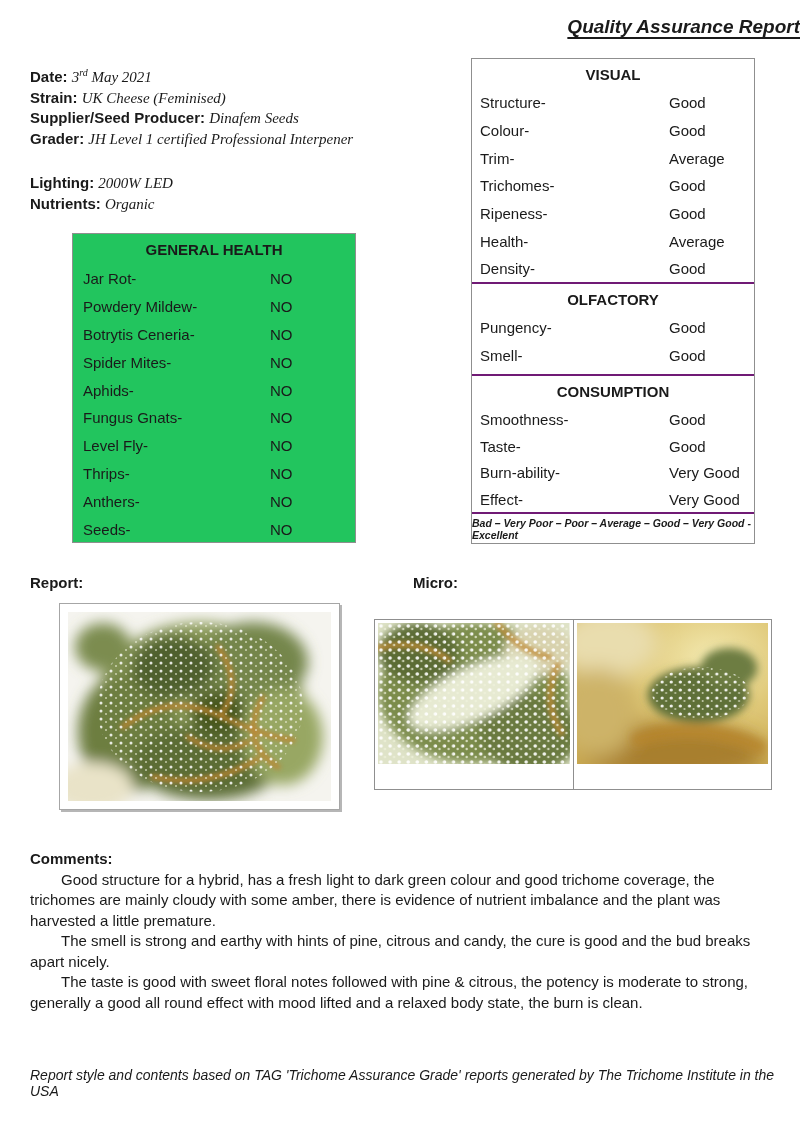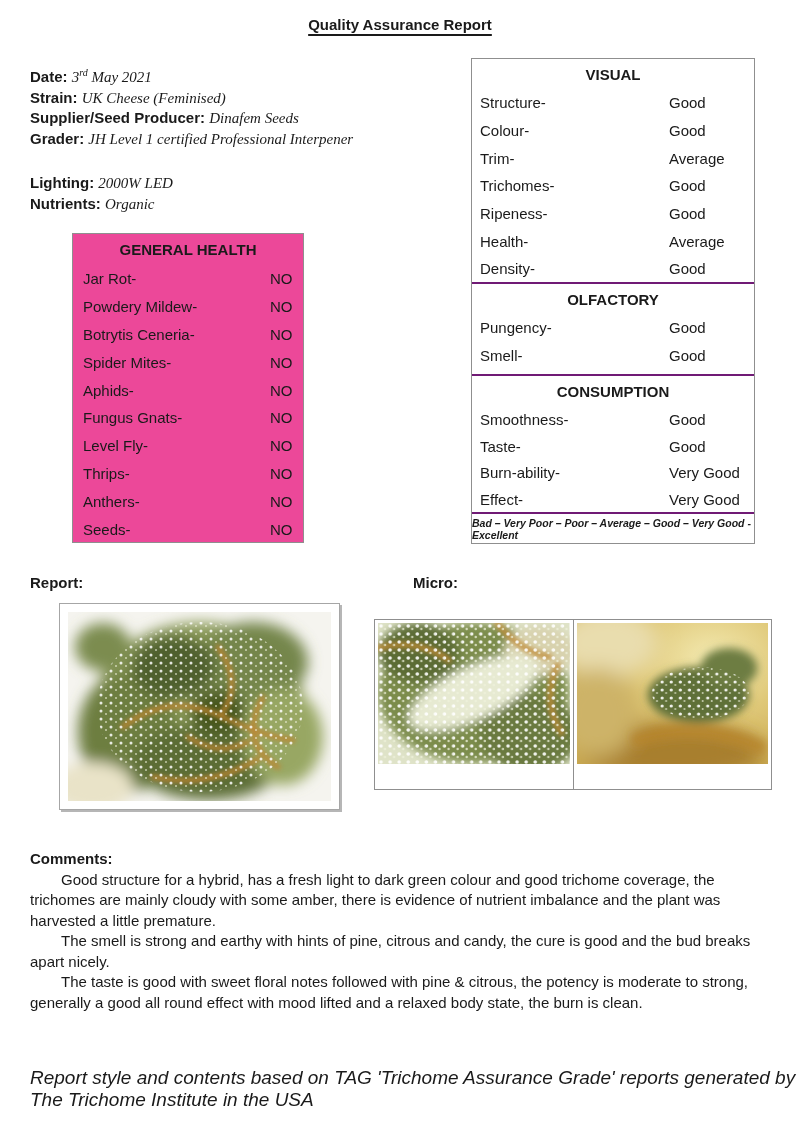--- a/index.html
+++ b/index.html
@@ -2,34 +2,34 @@
 <html><head>
 <meta charset="utf-8">
 <style>
   html,body{margin:0;padding:0;background:#ffffff;}
   .page{
     position:relative;width:800px;height:1132px;background:#ffffff;
     font-family:"Liberation Sans",sans-serif;color:#1a1a1a;overflow:hidden;
   }
   
   .title{
-    position:absolute;top:16px;left:0;width:100%;text-align:center;
-    font-size:15px;font-weight:bold;
-    text-decoration:underline;text-decoration-thickness:2px;text-underline-offset:4px;
+    position:absolute;top:16px;left:0;width:100%;text-align:right;
+    font-size:19px;font-weight:bold;
+    text-decoration:underline;text-decoration-thickness:2px;text-underline-offset:4px;font-style:italic;
   }
   
   .details{position:absolute;left:30px;top:63px;font-size:15px;line-height:19.5px;}
   .details .lbl{font-weight:bold;}
   .details .val{font-style:italic;font-family:Liberation Serif, serif;}
   .details sup{font-size:10px;font-style:italic;}
   .details .spacer{height:24px;}
   
   .gh{
-    position:absolute;left:72px;top:233px;width:232px;height:310px;
-    border:1px solid #8f8f8f;box-sizing:border-box;font-size:15px;background:#ec4899;
+    position:absolute;left:72px;top:233px;width:284px;height:310px;
+    border:1px solid #8f8f8f;box-sizing:border-box;font-size:15px;background:#22c55e;
   }
   .gh-header{height:31px;display:flex;align-items:center;justify-content:center;font-weight:bold;}
   .gh .row{height:27.8px;display:flex;align-items:center;}
   .gh .row .l{padding-left:10px;flex:0 0 187px;}
   
   .assess{
     position:absolute;left:471px;top:58px;width:284px;
     border:1px solid #8f8f8f;box-sizing:border-box;font-size:15px;background:#fff;
   }
   .sect{border-bottom:2px solid #701a75;box-sizing:border-box;overflow:hidden;}
@@ -61,21 +61,21 @@
     border:1px solid #8f8f8f;box-sizing:border-box;display:flex;background:#fff;
   }
   .micro-cell{flex:1;border-right:1px solid #8f8f8f;box-sizing:border-box;padding:3px;}
   .micro-cell:last-child{border-right:none;}
   .micro-cell svg{display:block;width:100%;height:141px;}
   
   .comments{position:absolute;left:30px;top:849px;width:748px;font-size:15px;line-height:20.5px;}
   .comments .c-head{font-weight:bold;}
   .comments p{margin:0;text-indent:31px;}
   
-  .footnote{position:absolute;left:30px;top:1067px;font-size:19px;font-style:italic;}
+  .footnote{position:absolute;left:30px;top:1067px;font-size:14px;font-style:italic;}
 </style>
 </head>
 <body>
 
 <div class="page">
 
   <div class="title">Quality Assurance Report</div>
 
   <div class="details">
     <div>

